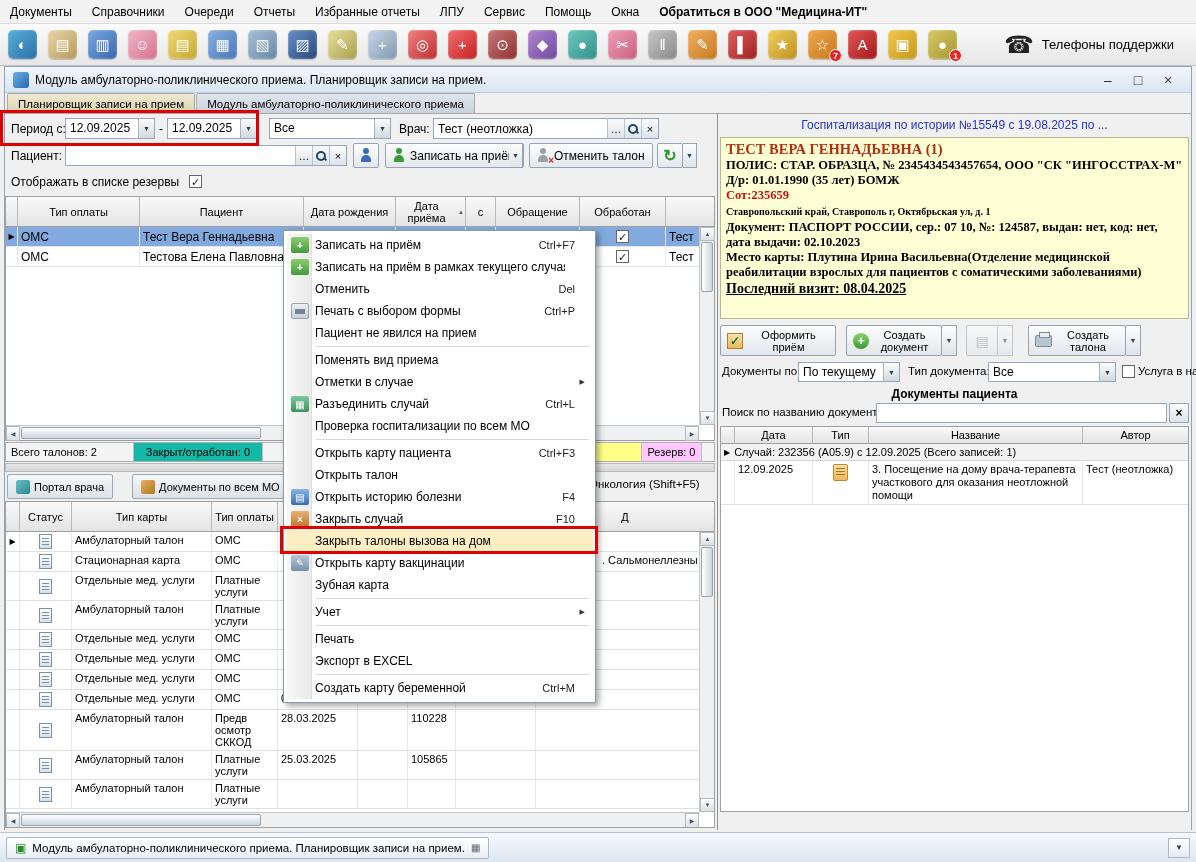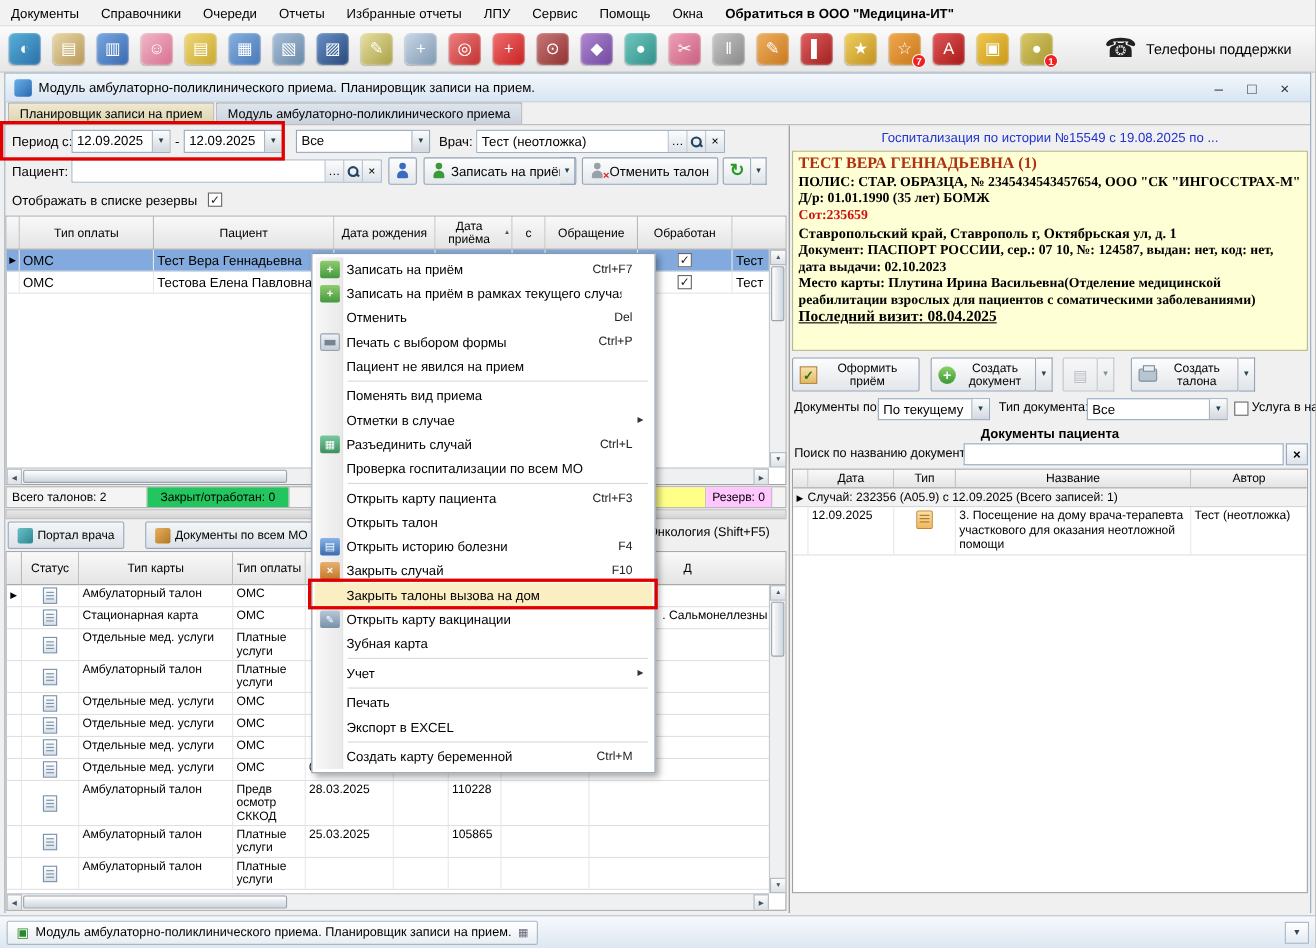--- a/index.html
+++ b/index.html
@@ -116,21 +116,21 @@
 .hsb{position:absolute;left:0;right:15px;bottom:0;height:15px;background:#eef0f2;border-top:1px solid #c4c8cc}
 .sarr{position:absolute;display:flex;align-items:center;justify-content:center;font-size:6px;color:#456;background:linear-gradient(#fcfcfc,#dde1e5);border:1px solid #b4bac0}
 .vsb .sarr{left:0;width:15px;height:14px}
 .hsb .sarr{top:0;height:15px;width:14px}
 .vthumb{position:absolute;left:1px;right:1px;top:15px;height:50px;background:linear-gradient(90deg,#fff,#cdd5dd);border:1px solid #9aa4ae;border-radius:2px}
 .hthumb{position:absolute;top:1px;bottom:1px;left:15px;width:240px;background:linear-gradient(#fff,#cdd5dd);border:1px solid #9aa4ae;border-radius:2px}
 
 
 .foot{position:absolute;left:0;top:328px;width:710px;height:20px;background:#f4f4f4;border:1px solid #b0b0b0}
 .fseg{position:absolute;top:0;bottom:0;font-size:11px;display:flex;align-items:center;padding:0 5px;border-right:1px solid #c0c0c0;white-space:nowrap}
-.fseg.green{background:#22c55e;justify-content:center}
+.fseg.green{background:#14b8a6;justify-content:center}
 .fseg.yellow{background:#ffff88}
 .fseg.pink{background:#ffc6ff;justify-content:center}
 .collapse-strip{position:absolute;left:0;top:349px;width:710px;height:9px;background:linear-gradient(#e8e8e8,#d4d4d4);border:1px solid #bcbcbc}
 .collapse-strip::after{content:"• • •";position:absolute;left:50%;top:-4px;transform:translateX(-50%);font-size:7px;color:#888}
 
 
 .ltabs{position:absolute;left:2px;top:360px;height:25px;display:flex;gap:19px}
 .ltab{height:25px;border:1px solid #9aa8b8;border-radius:2px;background:linear-gradient(#f4f6f8,#dce2e8);display:flex;align-items:center;gap:4px;padding:0 8px;font-size:11px;white-space:nowrap}
 .ltab-ic{width:14px;height:14px;border-radius:2px;background:linear-gradient(135deg,#6cc0c8,#2a8890);flex:none}
 .ltab:nth-child(2) .ltab-ic{background:linear-gradient(135deg,#e8b060,#b07820)}
@@ -154,21 +154,21 @@
 .cardic{width:13px;height:15px;border:1px solid #7890a8;background:linear-gradient(#fff,#d8e0e8);display:inline-block;position:relative}
 .cardic::before{content:"";position:absolute;left:2px;right:2px;top:3px;height:1px;background:#7890a8;box-shadow:0 3px 0 #7890a8,0 6px 0 #7890a8}
 .lowt .vsb{top:30px;bottom:15px}
 .lowt .hsb{right:15px}
 
 
 .hosp-link{position:absolute;top:4px;left:2px;right:2px;text-align:center;color:#2233cc;font-size:12px;white-space:nowrap;overflow:hidden}
 .pinfo{position:absolute;top:23px;left:2px;right:2px;height:182px;background:#ffffd6;border:1px solid #b8b890;padding:2px 5px;font-family:"Liberation Serif",serif;font-weight:bold;font-size:12.5px;line-height:15px;overflow:hidden}
 .pi-name{color:#b03010;font-size:14.5px;line-height:18px}
 .pi-phone{color:#c11}
-.pi-addr{font-size:13px;line-height:17px}
+.pi-addr{font-size:10px;line-height:17px}
 .pi-last{font-size:14px;line-height:18px;text-decoration:underline}
 .rbtns{position:absolute;top:209px;left:2px;right:2px;height:37px}
 .rbtn{position:absolute;top:2px;height:31px;border:1px solid #93a4b8;border-radius:2px;background:linear-gradient(#fdfdfd,#e2e6ea);display:flex;align-items:center;gap:5px;padding:0 6px}
 .rbtn.disabled{opacity:.55}
 .rbl{font-size:11px;line-height:12px;text-align:center}
 .rdd{position:absolute;top:2px;width:15px;height:31px;border:1px solid #93a4b8;border-left:none;background:linear-gradient(#fdfdfd,#e0e4e8);display:flex;align-items:center;justify-content:center;font-size:7px;color:#245}
 .formic{width:16px;height:16px;background:linear-gradient(#f8e0b0,#e8b860);border:1px solid #b08030;color:#1a7a1a;font-weight:bold;font-size:12px;display:flex;align-items:center;justify-content:center;flex:none}
 .plusic{width:16px;height:16px;border-radius:50%;background:linear-gradient(#8cd06c,#3a9a30);color:#fff;font-weight:bold;display:flex;align-items:center;justify-content:center;font-size:13px;flex:none}
 .grayic{color:#99a;font-size:14px}
 .prn{width:17px;height:12px;position:relative;background:#b8c4d0;border:1px solid #78909c;border-radius:2px;flex:none}

